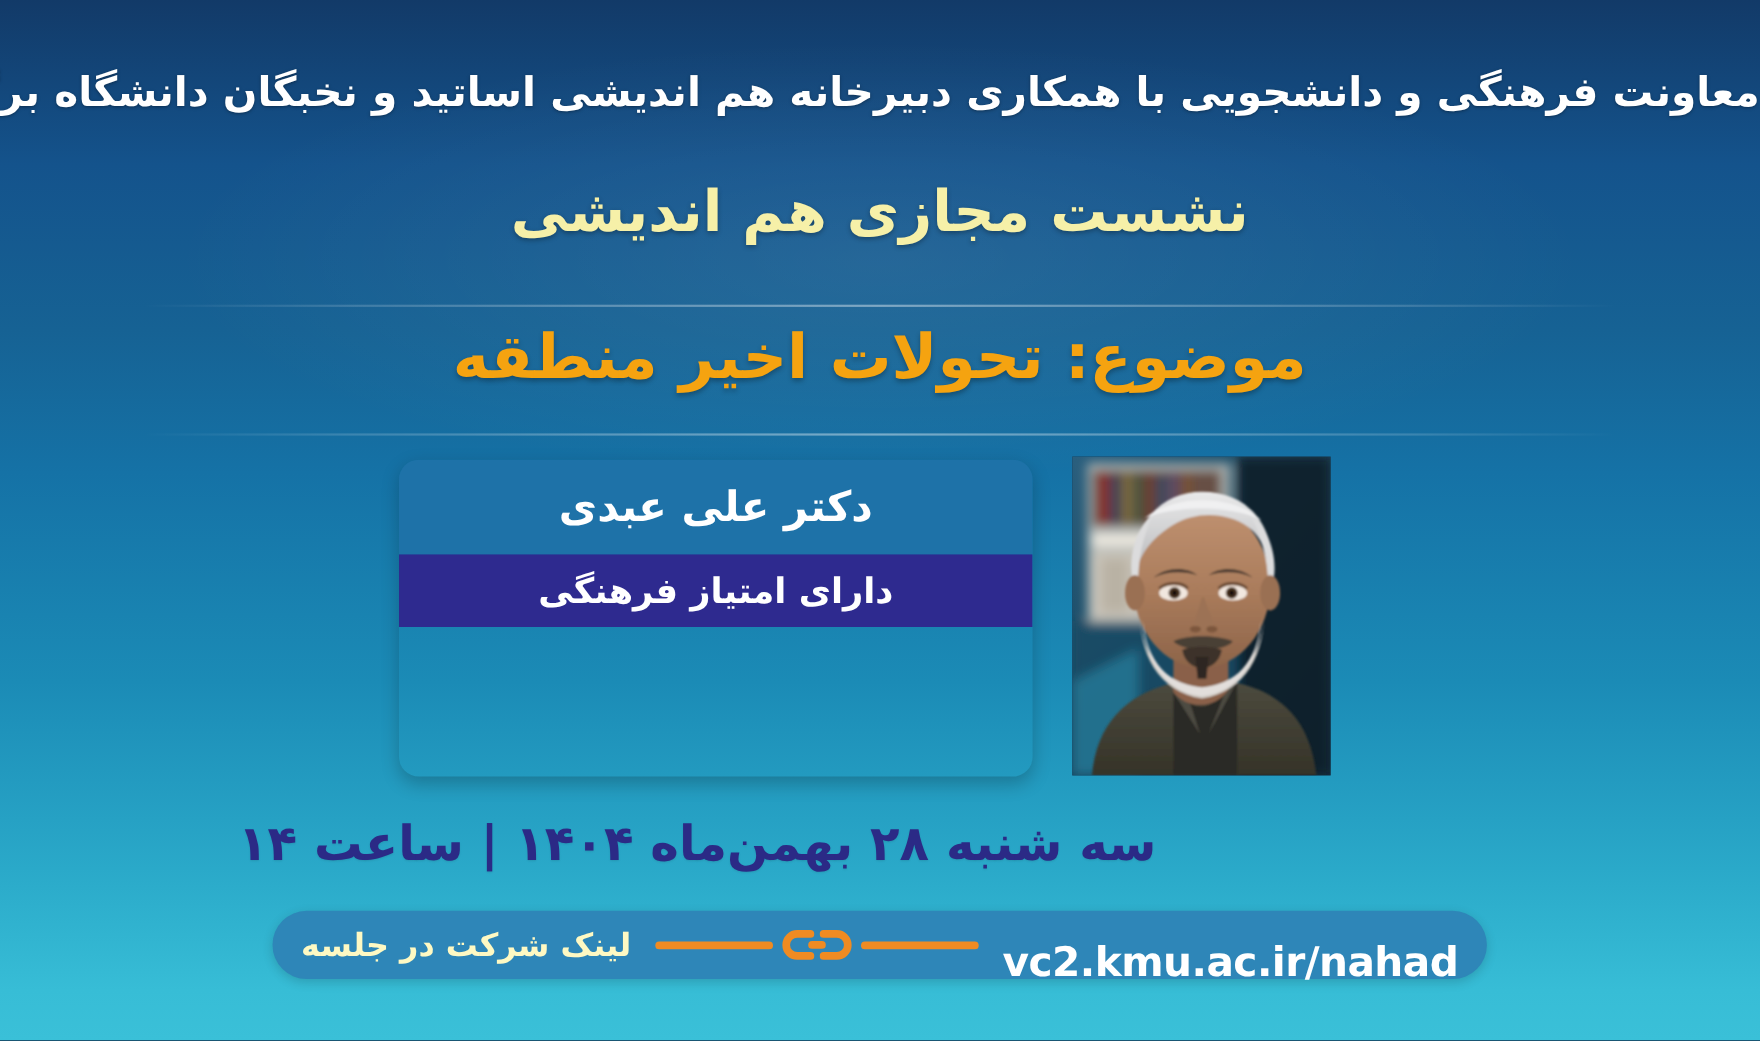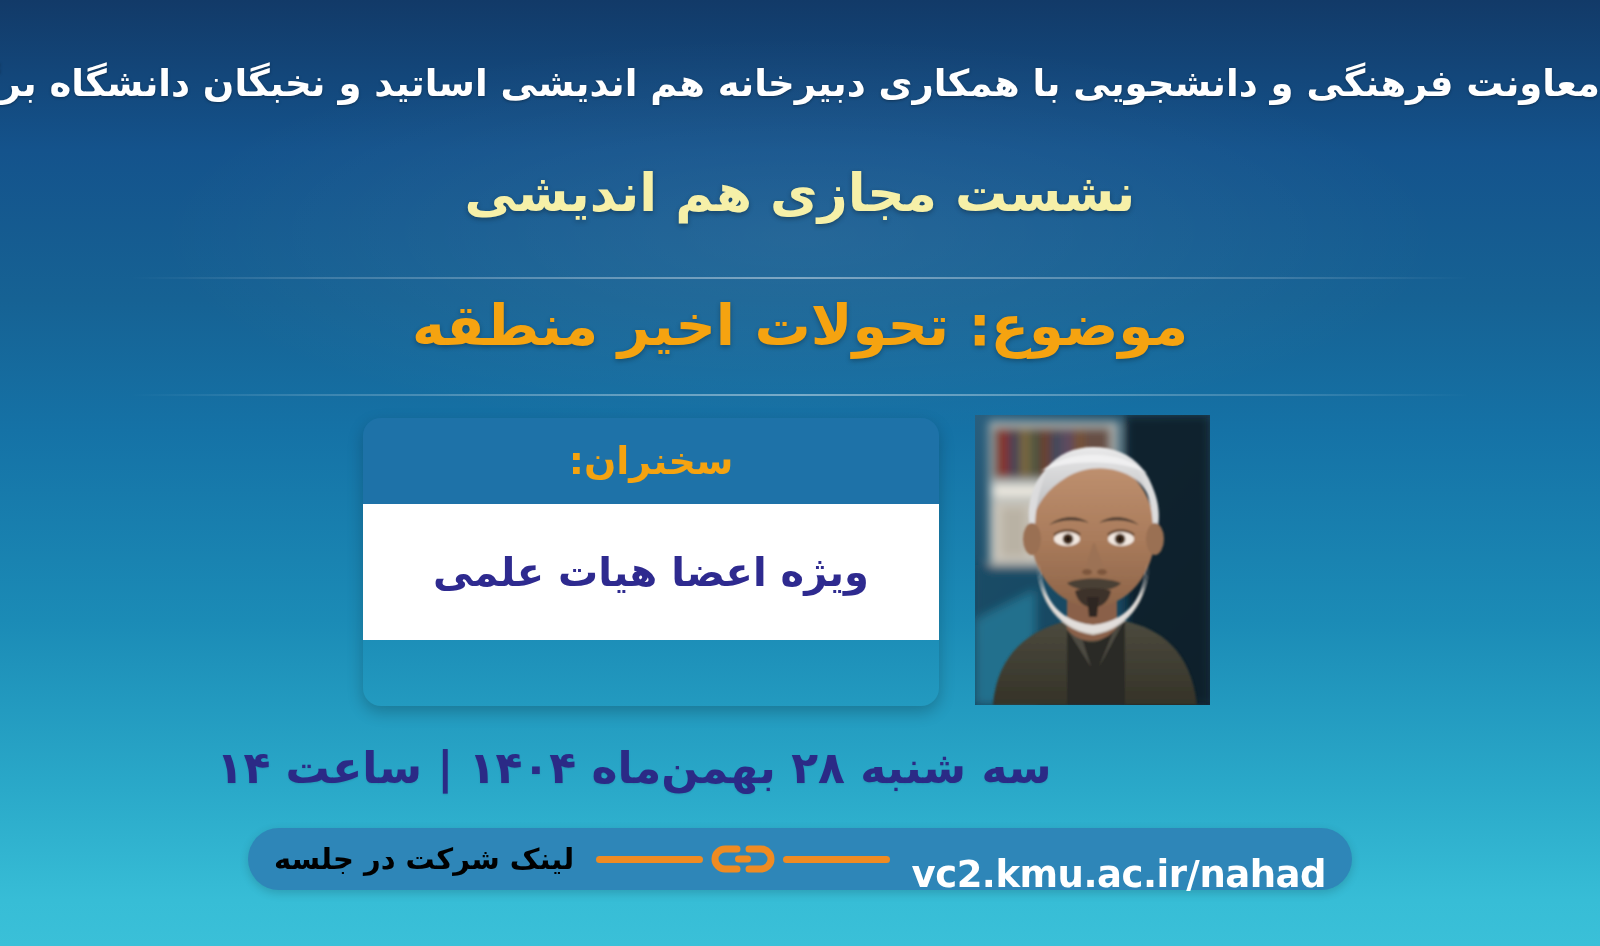--- a/index.html
+++ b/index.html
@@ -170,21 +170,21 @@
     background: #2e86b8;
     display: flex;
     flex-direction: row-reverse;
     align-items: center;
     justify-content: space-between;
     box-sizing: border-box;
     padding: 0 26px;
     box-shadow: 0 3px 10px rgba(0,0,0,0.16);
   }
   .link-label {
-    color: #000000;
+    color: #fef9c3;
     font-size: 29px;
     font-weight: bold;
     white-space: nowrap;
     text-align: right;
   }
   .link-url {
     color: #ffffff;
     font-size: 37px;
     font-weight: bold;
     direction: ltr;
@@ -221,23 +221,23 @@
   <div class="divider d2"></div>
 
   <div class="header-line">معاونت فرهنگی و دانشجویی با همکاری دبیرخانه هم اندیشی اساتید و نخبگان دانشگاه برگزار می کند:</div>
 
   <div class="title-line">نشست مجازی هم اندیشی</div>
 
   <div class="subject-line">موضوع: تحولات اخیر منطقه</div>
 
   <div class="speaker-card">
     <div class="band band-speaker">
-      <span class="lbl">سخنران:</span>
+      <span>دکتر علی عبدی</span>
     </div>
-    <div class="band band-audience">ویژه اعضا هیات علمی</div>
+    <div class="band band-credit">دارای امتیاز فرهنگی</div>
   </div>
 
   <div class="portrait">
     <svg width="235" height="290" viewBox="0 0 235 290" xmlns="http://www.w3.org/2000/svg" aria-hidden="true">
       <defs>
         <linearGradient id="bgWall" x1="0" y1="0" x2="1" y2="1">
           <stop offset="0%" stop-color="#2a5f7e"></stop>
           <stop offset="45%" stop-color="#17465f"></stop>
           <stop offset="100%" stop-color="#0e2d40"></stop>
         </linearGradient>

